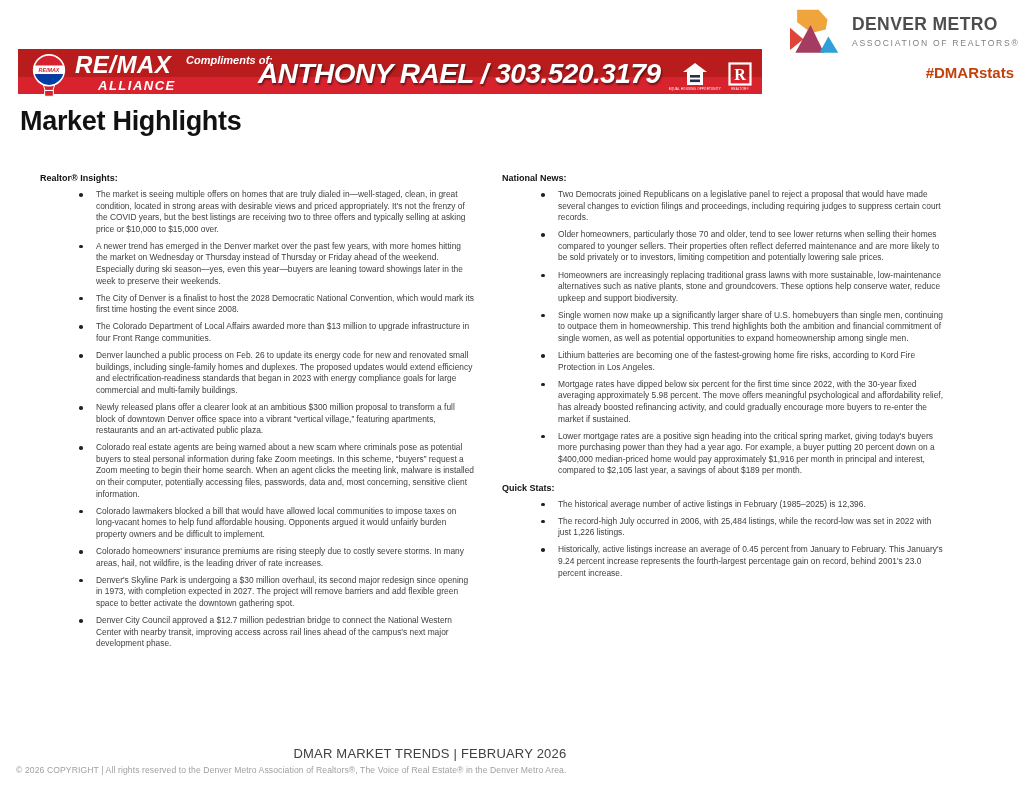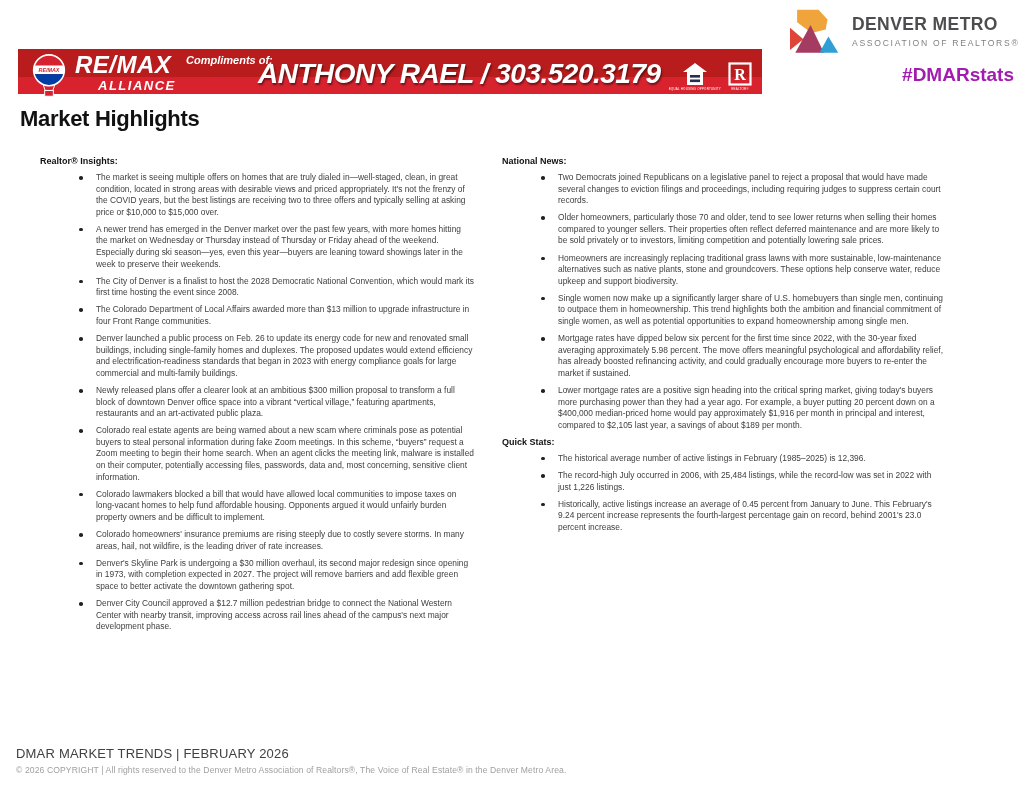--- a/index.html
+++ b/index.html
@@ -17,38 +17,38 @@
   .compliments { position:absolute; left:168px; top:5px; color:#fff; font-style:italic; font-weight:bold; font-size:11px; z-index:2; }
   .agent-line { position:absolute; left:240px; top:9px; color:#fff; font-weight:bold; font-style:italic; font-size:28px; letter-spacing:-0.5px; text-shadow:1px 2px 2px rgba(0,0,0,.5); z-index:2; white-space:nowrap; }
   .banner-icons { position:absolute; right:10px; top:13px; display:flex; gap:7px; z-index:2; }
   .banner-icon { display:flex; flex-direction:column; align-items:center; }
   .icon-caption { color:#fff; font-size:3px; letter-spacing:.2px; margin-top:1px; white-space:nowrap; }
 
   .dmar-logo { position:absolute; left:786px; top:8px; width:58px; height:50px; }
   .dmar-text { position:absolute; left:852px; top:14px; }
   .dmar-name { font-size:17.5px; font-weight:bold; color:#4d4d4f; letter-spacing:0.4px; white-space:nowrap; }
   .dmar-sub { font-size:8.6px; color:#808184; letter-spacing:1.7px; margin-top:3px; white-space:nowrap; }
-  .hashtag { position:absolute; right:12px; top:64px; font-size:19px; font-weight:bold; color:#a21caf; }
+  .hashtag { position:absolute; right:12px; top:64px; font-size:15px; font-weight:bold; color:#c2410c; }
 
   
-  .title { margin:14px 0 0 20px; font-size:22px; font-weight:bold; color:#111; letter-spacing:-0.3px; }
+  .title { margin:14px 0 0 20px; font-size:27px; font-weight:bold; color:#111; letter-spacing:-0.3px; }
 
   
   .columns { display:flex; margin-top:24px; padding-left:40px; }
   .col { color:#414042; }
   .col-left  { width:434px; }
   .col-right { width:442px; margin-left:28px; }
   .section-heading { font-size:9px; font-weight:bold; color:#111; margin:2px 0 6px 0; }
-  .section:first-child .section-heading { margin-top:0; }
+  .section:first-child .section-heading { margin-top:12px; }
   ul.bullets { list-style:none; padding-left:38px; margin-bottom:2px; }
   ul.bullets li { position:relative; padding-left:18px; font-size:8.4px; line-height:11.6px; margin-bottom:5.5px; text-align:left; }
   ul.bullets li::before { content:""; position:absolute; left:1px; top:4px; width:3.6px; height:3.6px; border-radius:50%; background:#222; }
 
   
-  .footer { position:absolute; left:16px; top:746px; }
+  .footer { position:absolute; left:16px; top:746px;text-align:right; }
   .footer-title { font-size:13px; color:#414042; letter-spacing:0.2px; }
   .footer-copy { font-size:8.6px; color:#a0a0a2; margin-top:4px; letter-spacing:0.1px; }
 </style>
 </head>
 <body>
 
 <div class="page">
 
   <div class="header">
 
@@ -137,34 +137,35 @@
     </div>
 
     <div class="col col-right">
       <div class="section">
         <div class="section-heading">National News:</div>
         <ul class="bullets">
           <li>Two Democrats joined Republicans on a legislative panel to reject a proposal that would have made several changes to eviction filings and proceedings, including requiring judges to suppress certain court records.</li>
           <li>Older homeowners, particularly those 70 and older, tend to see lower returns when selling their homes compared to younger sellers. Their properties often reflect deferred maintenance and are more likely to be sold privately or to investors, limiting competition and potentially lowering sale prices.</li>
           <li>Homeowners are increasingly replacing traditional grass lawns with more sustainable, low-maintenance alternatives such as native plants, stone and groundcovers. These options help conserve water, reduce upkeep and support biodiversity.</li>
           <li>Single women now make up a significantly larger share of U.S. homebuyers than single men, continuing to outpace them in homeownership. This trend highlights both the ambition and financial commitment of single women, as well as potential opportunities to expand homeownership among single men.</li>
+          <li>Lithium batteries are becoming one of the fastest-growing home fire risks, according to Kord Fire Protection in Los Angeles.</li>
         </ul>
       </div>
       <div class="section">
         <ul class="bullets">
           <li>Mortgage rates have dipped below six percent for the first time since 2022, with the 30-year fixed averaging approximately 5.98 percent. The move offers meaningful psychological and affordability relief, has already boosted refinancing activity, and could gradually encourage more buyers to re-enter the market if sustained.</li>
           <li>Lower mortgage rates are a positive sign heading into the critical spring market, giving today's buyers more purchasing power than they had a year ago. For example, a buyer putting 20 percent down on a $400,000 median-priced home would pay approximately $1,916 per month in principal and interest, compared to $2,105 last year, a savings of about $189 per month.</li>
         </ul>
       </div>
       <div class="section">
         <div class="section-heading">Quick Stats:</div>
         <ul class="bullets">
           <li>The historical average number of active listings in February (1985–2025) is 12,396.</li>
           <li>The record-high July occurred in 2006, with 25,484 listings, while the record-low was set in 2022 with just 1,226 listings.</li>
-          <li>Historically, active listings increase an average of 0.45 percent from January to June. This February's 9.24 percent increase represents the fourth-largest percentage gain on record, behind 2001's 23.0 percent increase.</li>
+          <li>Historically, active listings increase an average of 0.45 percent from January to February. This January's 9.24 percent increase represents the fourth-largest percentage gain on record, behind 2001's 23.0 percent increase.</li>
         </ul>
       </div>
     </div>
 
   </div>
 
   <div class="footer">
     <div class="footer-title">DMAR MARKET TRENDS | FEBRUARY 2026</div>
     <div class="footer-copy">© 2026 COPYRIGHT | All rights reserved to the Denver Metro Association of Realtors®, The Voice of Real Estate® in the Denver Metro Area.</div>
   </div>

